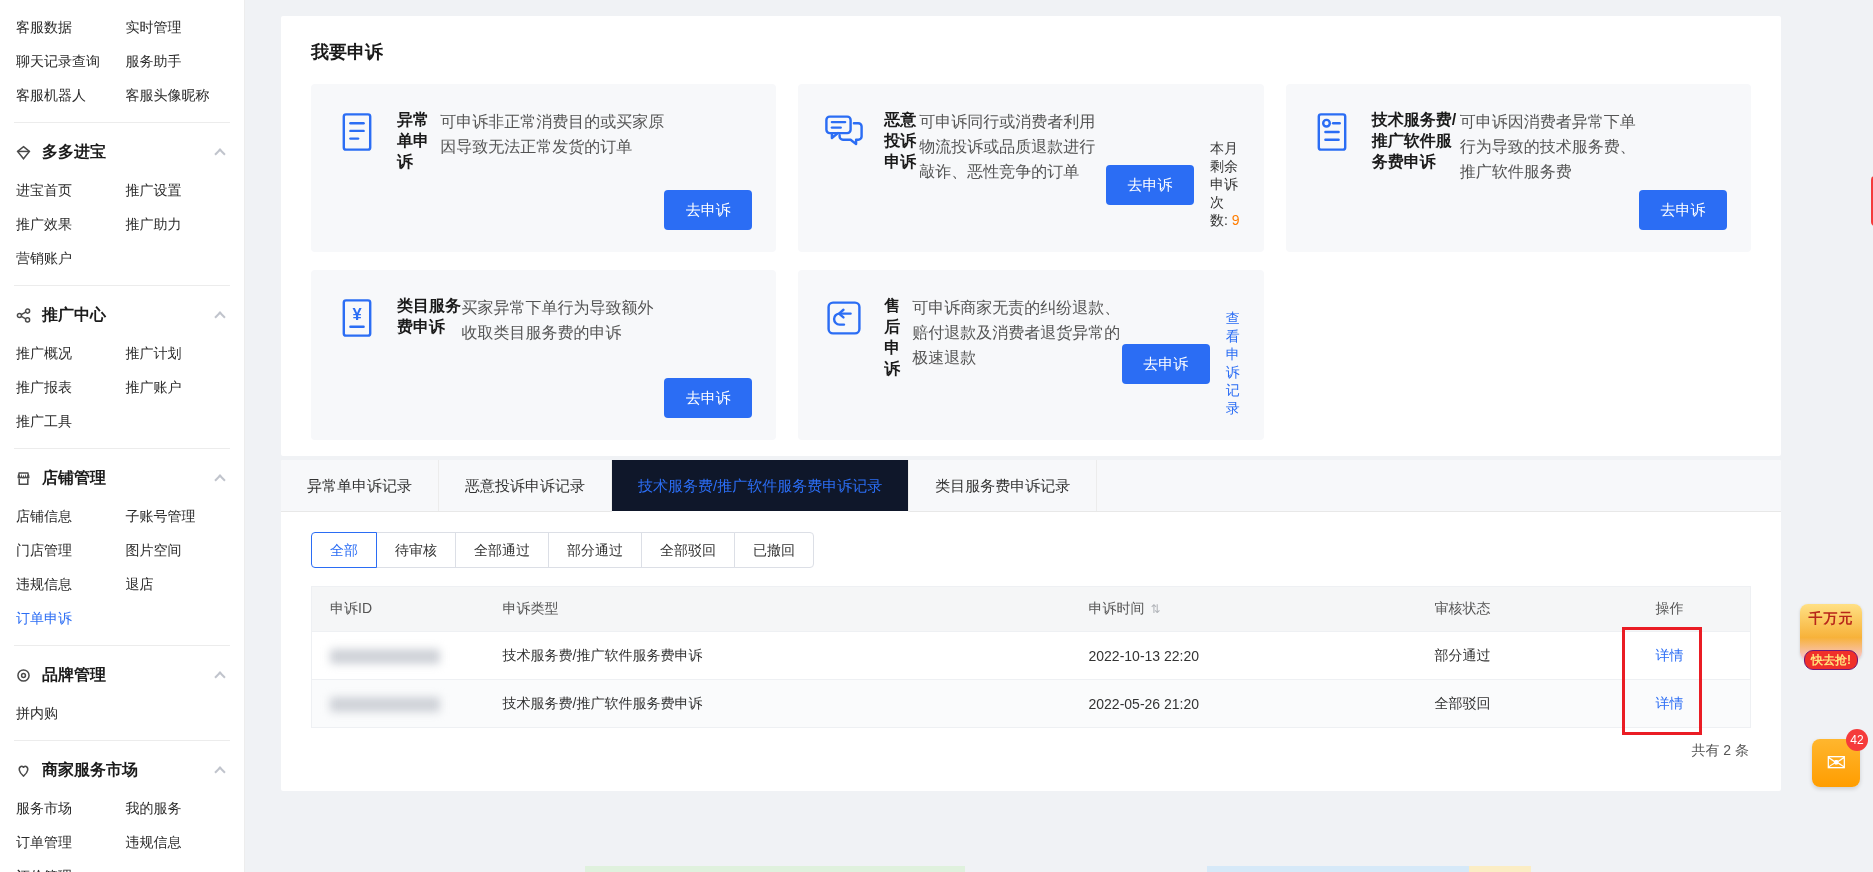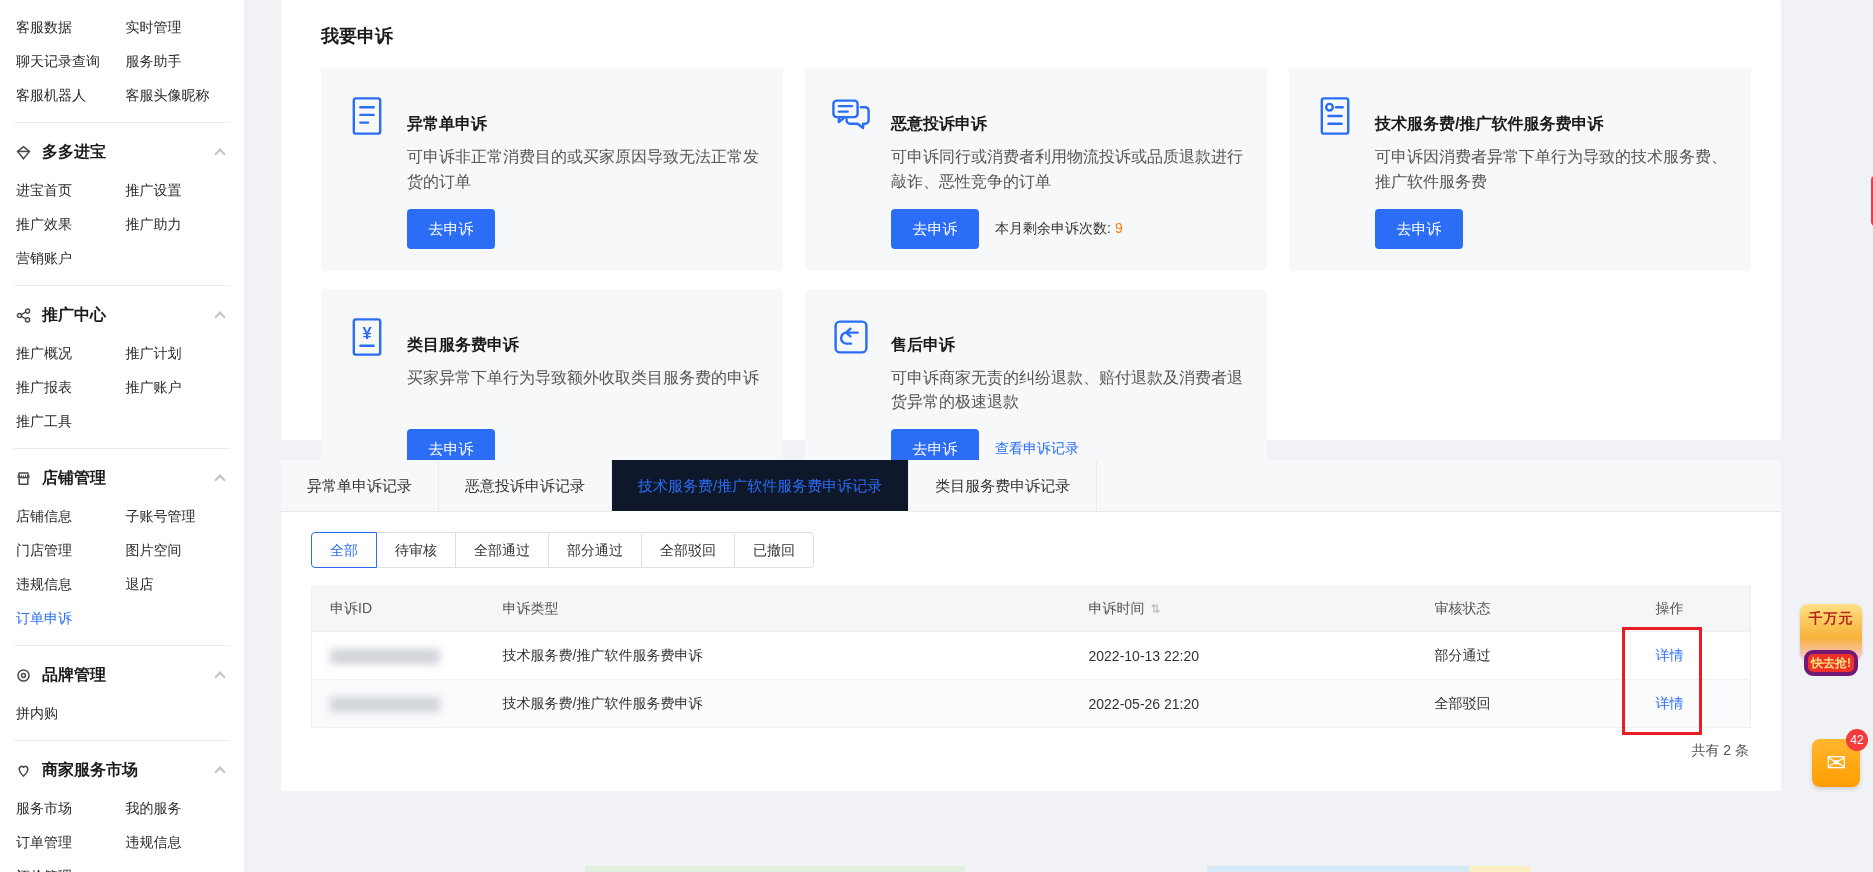--- a/index.html
+++ b/index.html
@@ -14,27 +14,27 @@
   .mi.active { color:#2b6df4; }
   .sdiv { height:1px; background:#ececec; margin:10px 0 8px -2px; }
   .sec-h { display:flex; align-items:center; height:42px; cursor:pointer; }
   .sic { width:18px; height:16px; margin-right:8px; display:inline-flex; align-items:center; }
   .sic svg { stroke:#4a4a4a; fill:none; stroke-width:1.4; }
   .st { font-size:16px; font-weight:bold; color:#1b1b1b; }
   .chev { width:8px; height:8px; border-top:2px solid #c0c4cc; border-right:2px solid #c0c4cc; transform:rotate(-45deg); margin-left:auto; margin-top:4px; margin-right:6px; }
 
   
   .panel { position:absolute; left:281px; width:1500px; background:#fff; border-radius:2px; }
-  .panel-appeal { top:0; height:440px;padding-left:10px; }
+  .panel-appeal { top:16px; height:440px; }
   .appeal-title { font-size:18px; font-weight:bold; color:#1a1a1a; padding:24px 30px 20px; }
   .cards { display:grid; grid-template-columns:repeat(3,1fr); gap:18px 22px; padding:0 30px; }
   .card { display:flex; background:#f7f8fa; border-radius:4px; padding:26px 24px 22px; min-height:168px; }
   .card-icon { width:46px; flex:0 0 46px; margin-right:16px; }
   .card-icon svg { stroke:#2b6df4; fill:none; stroke-width:2.2; stroke-linecap:round; stroke-linejoin:round; }
-  .card-body { display:flex; flex-direction:column; flex:1;margin-top:20px; }
+  .card-body { display:flex; flex-direction:row; flex:1; }
   .card-title { font-size:16px; font-weight:bold; color:#1a1a1a; margin-bottom:10px; }
   .card-desc { font-size:16px; line-height:1.55; color:#555; }
   .card-actions { margin-top:auto; padding-top:14px; display:flex; align-items:center; gap:16px; }
   .btn-primary { display:inline-block; min-width:88px; height:40px; line-height:40px; text-align:center; background:#2b6df4; color:#fff; font-size:15px; border:none; border-radius:4px; cursor:pointer; }
   .quota { font-size:14px; color:#333; }
   .quota b { color:#ff7d00; font-weight:normal; margin-left:4px; }
   .text-link { font-size:14px; color:#2b6df4; text-decoration:none; cursor:pointer; }
 
   .panel-records { top:460px; height:331px; }
   .tabbar { display:flex; height:52px; background:#f7f8fa; border-bottom:1px solid #e8e8e8; border-radius:2px 2px 0 0; }
@@ -64,21 +64,21 @@
   
   .anno-rect { position:absolute; left:1622px; top:627px; width:80px; height:108px; border:3px solid #ea1c24; pointer-events:none; z-index:50; }
 
   
   .float-service { position:absolute; left:1871px; top:150px; width:46px; text-align:center; cursor:pointer; }
   .crown svg { display:block; margin:0 auto 2px; }
   .service-box { background:#f53b3b; color:#fff; border-radius:4px; font-size:14px; line-height:1.35; padding:6px 8px; }
   .float-promo { position:absolute; left:1800px; top:604px; width:62px; cursor:pointer; }
   .promo-gold { height:56px; border-radius:8px; background:linear-gradient(180deg,#ffe084,#f7b23a 60%,#f9c7d8); display:flex; align-items:flex-start; justify-content:center; padding-top:6px; box-shadow:0 1px 3px rgba(0,0,0,.15); }
   .promo-title { font-size:14px; font-weight:bold; color:#b8261a; letter-spacing:1px; }
-  .promo-btn { margin:-10px auto 0; width:54px; text-align:center; background:#f0302a; color:#ffe27a; font-size:12px; font-weight:bold; border-radius:9px; line-height:18px; border:4px solid #701a75; position:relative; }
+  .promo-btn { margin:-10px auto 0; width:54px; text-align:center; background:#f0302a; color:#ffe27a; font-size:12px; font-weight:bold; border-radius:9px; line-height:18px; border:1px solid #701a75; position:relative; }
   .float-mail { position:absolute; left:1812px; top:739px; width:48px; height:48px; background:linear-gradient(180deg,#ffb62e,#ff9d00); border-radius:8px; display:flex; align-items:center; justify-content:center; cursor:pointer; box-shadow:0 2px 4px rgba(0,0,0,.15); }
   .mail-glyph { color:#fff; font-size:24px; line-height:1; }
   .mail-badge { position:absolute; top:-10px; right:-8px; min-width:22px; height:22px; line-height:22px; border-radius:11px; background:#f53b3b; color:#fff; font-size:12px; text-align:center; padding:0 4px; }
 
   
   .strip { position:absolute; bottom:0; height:6px; }
   .strip.green { left:585px; width:380px; background:#dff1dd; }
   .strip.blue { left:1207px; width:262px; background:#d6e9f8; }
   .strip.yellow { left:1469px; width:62px; background:#fbedc4; }
 </style>

